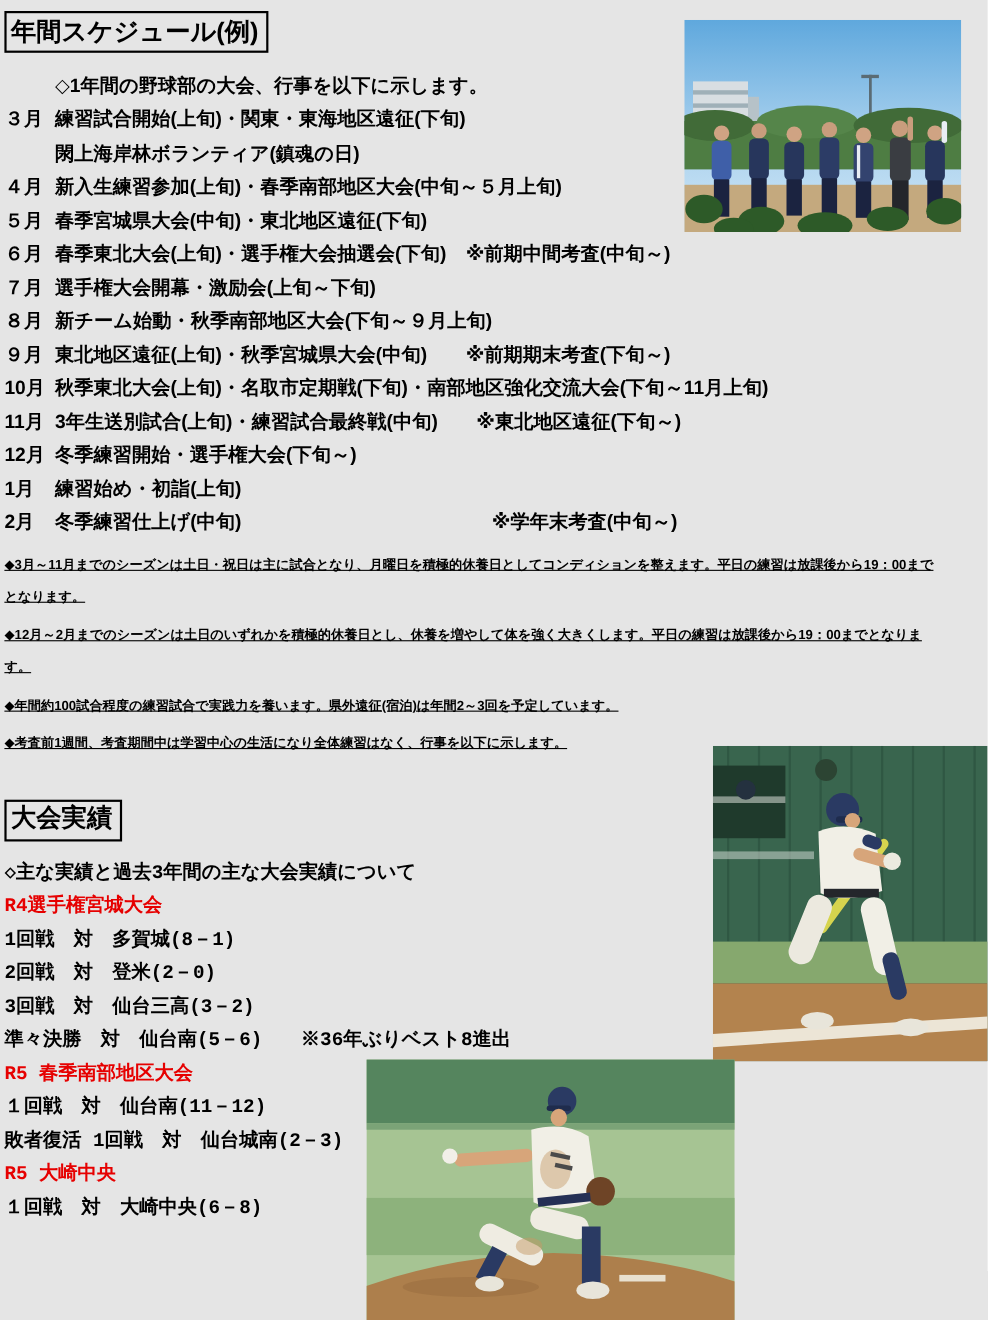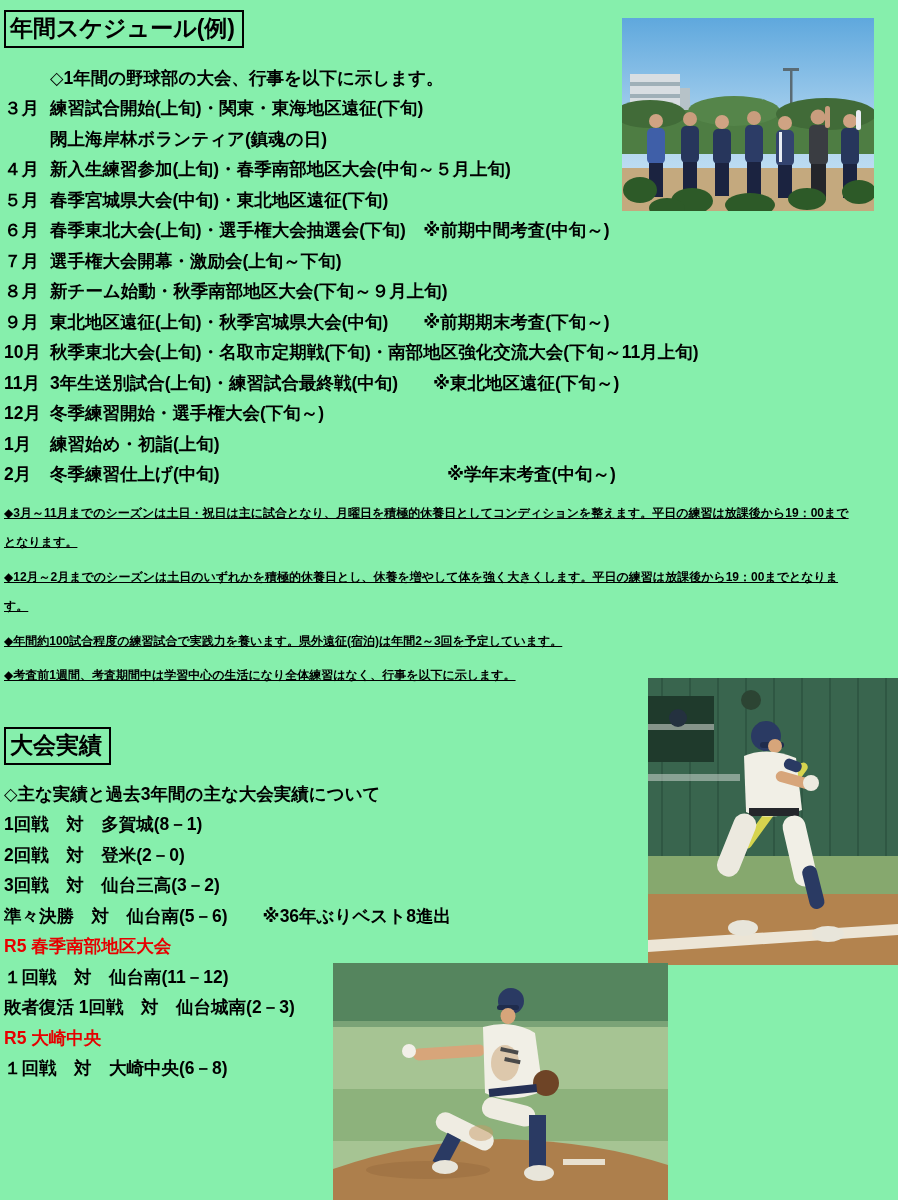--- a/index.html
+++ b/index.html
@@ -1,35 +1,35 @@
 <!DOCTYPE html>
 <html style="--accent: #e60000;"><head>
 <meta charset="utf-8">
 <style>
   * { margin: 0; padding: 0; box-sizing: border-box; }
   html,body { background: #ffffff; }
   body { font-family: "Liberation Sans", "DejaVu Sans", sans-serif; }
   .page {
     position: relative; width: 898px; height: 1200px;
-    background: #86efac; overflow: hidden; color: #000;
+    background: #e5e5e5; overflow: hidden; color: #000;
     font-weight: 700;
   }
   .content { position: absolute; left: 4px; top: 10px; width: 890px; }
   .boxtitle {
     display: inline-block; border: 2px solid #000;
     font-size: 23px; line-height: 1.25; padding: 2px 7px 3px 4px;
   }
   .intro { font-size: 17.5px; line-height: 30.5px; margin-top: 15px; margin-left: 46px; }
   .sched { font-size: 17.5px; }
   .srow { display: flex; line-height: 30.5px; white-space: pre; }
   .smonth { flex: 0 0 46px; min-width: 46px; }
   .stext { flex: 1 1 auto; }
   .notes { margin-top: 9px; width: 848px; }
   .notes p { font-size: 12px; line-height: 29.5px; margin: 0 0 5px 0; text-decoration: underline; }
-  .results { margin-top: 36px; }
+  .results { margin-top: 36px; font-family: Liberation Mono, monospace; }
   .rintro { font-size: 17.5px; line-height: 30.5px; margin-top: 14px; }
   .rlist { font-size: 17.5px; }
   .rline { line-height: 30.5px; white-space: pre; }
   .rhead { color: var(--accent, #e60000); }
   .photo { position: absolute; overflow: hidden; }
   .photo svg { display: block; width: 100%; height: 100%; }
   #photo-team    { left: 622px; top: 18px;  width: 252px; height: 193px; }
   #photo-batter  { left: 648px; top: 678px; width: 250px; height: 287px; }
   #photo-pitcher { left: 333px; top: 963px; width: 335px; height: 237px; }
 </style>
@@ -64,20 +64,21 @@
       <p>◆3月～11月までのシーズンは土日・祝日は主に試合となり、月曜日を積極的休養日としてコンディションを整えます。平日の練習は放課後から19：00までとなります。</p>
       <p>◆12月～2月までのシーズンは土日のいずれかを積極的休養日とし、休養を増やして体を強く大きくします。平日の練習は放課後から19：00までとなります。</p>
       <p>◆年間約100試合程度の練習試合で実践力を養います。県外遠征(宿泊)は年間2～3回を予定しています。</p>
       <p>◆考査前1週間、考査期間中は学習中心の生活になり全体練習はなく、行事を以下に示します。</p>
     </div>
 
     <div class="results">
       <div class="boxtitle">大会実績</div>
       <div class="rintro">◇主な実績と過去3年間の主な大会実績について</div>
       <div class="rlist">
+        <div class="rline rhead">R4選手権宮城大会</div>
         <div class="rline">1回戦　対　多賀城(8－1)</div>
         <div class="rline">2回戦　対　登米(2－0)</div>
         <div class="rline">3回戦　対　仙台三高(3－2)</div>
         <div class="rline">準々決勝　対　仙台南(5－6)　　※36年ぶりベスト8進出</div>
         <div class="rline rhead">R5 春季南部地区大会</div>
         <div class="rline">１回戦　対　仙台南(11－12)</div>
         <div class="rline">敗者復活 1回戦　対　仙台城南(2－3)</div>
         <div class="rline rhead">R5 大崎中央</div>
         <div class="rline">１回戦　対　大崎中央(6－8)</div>
       </div>

